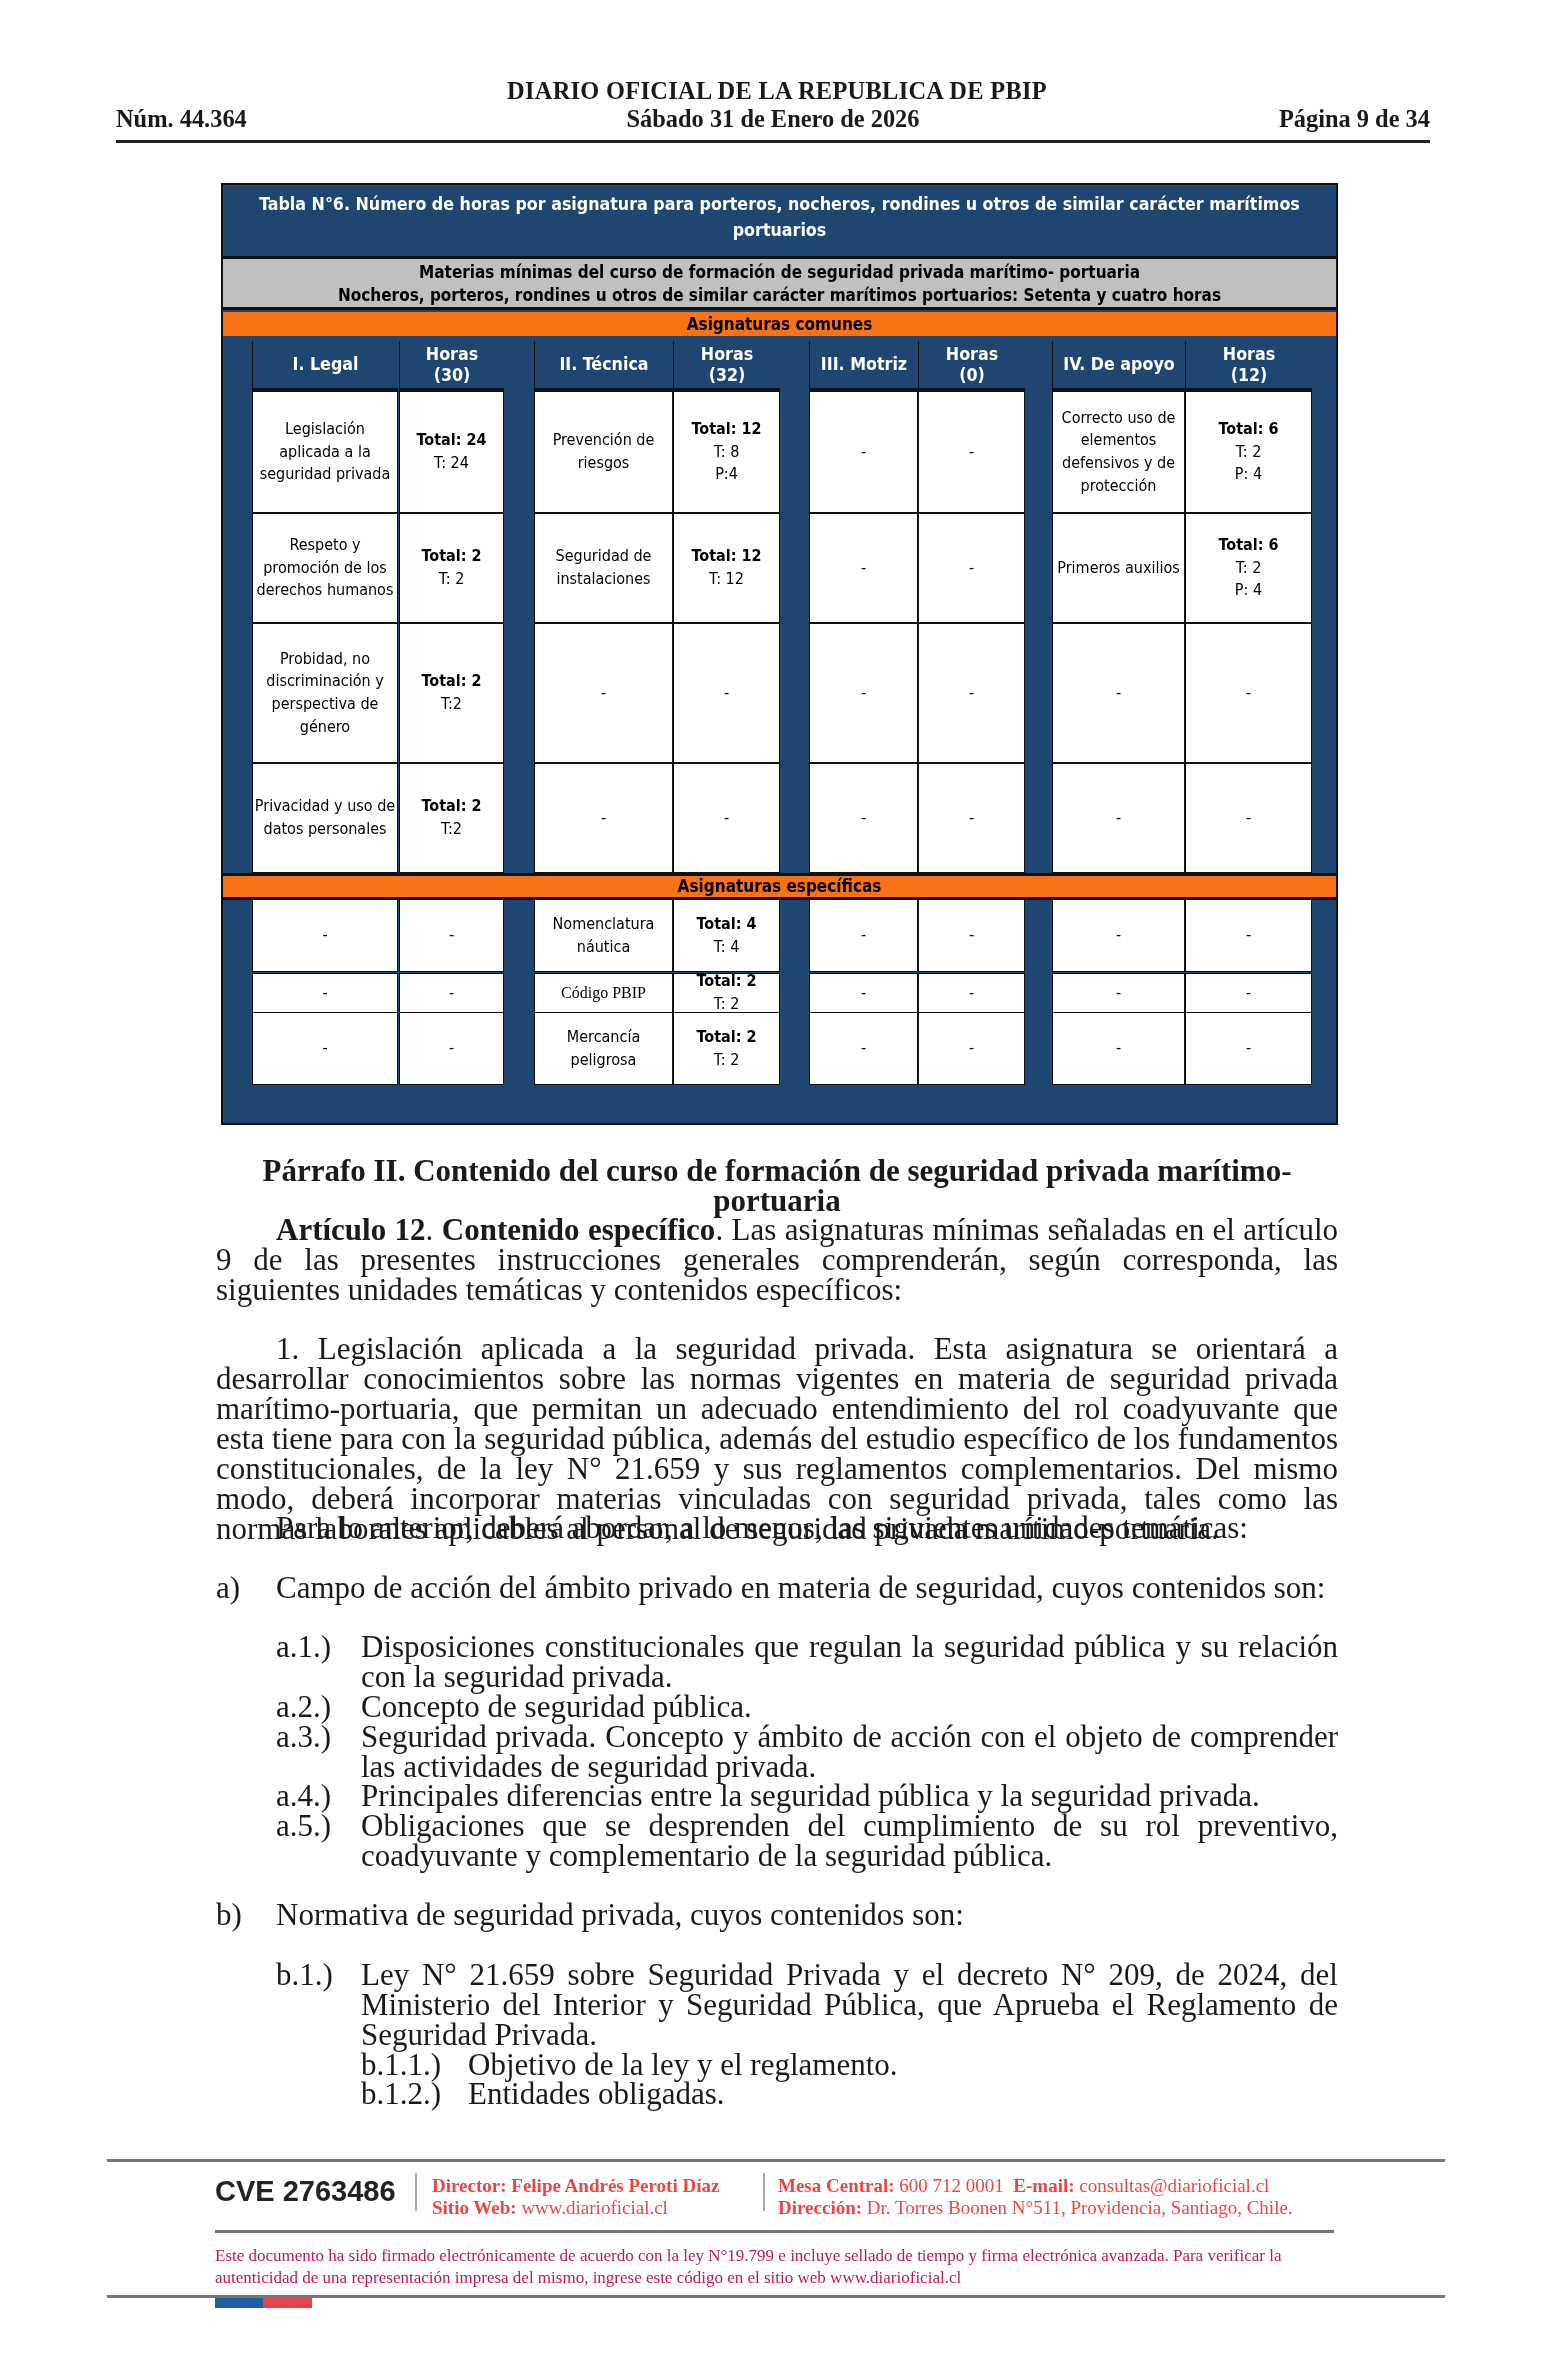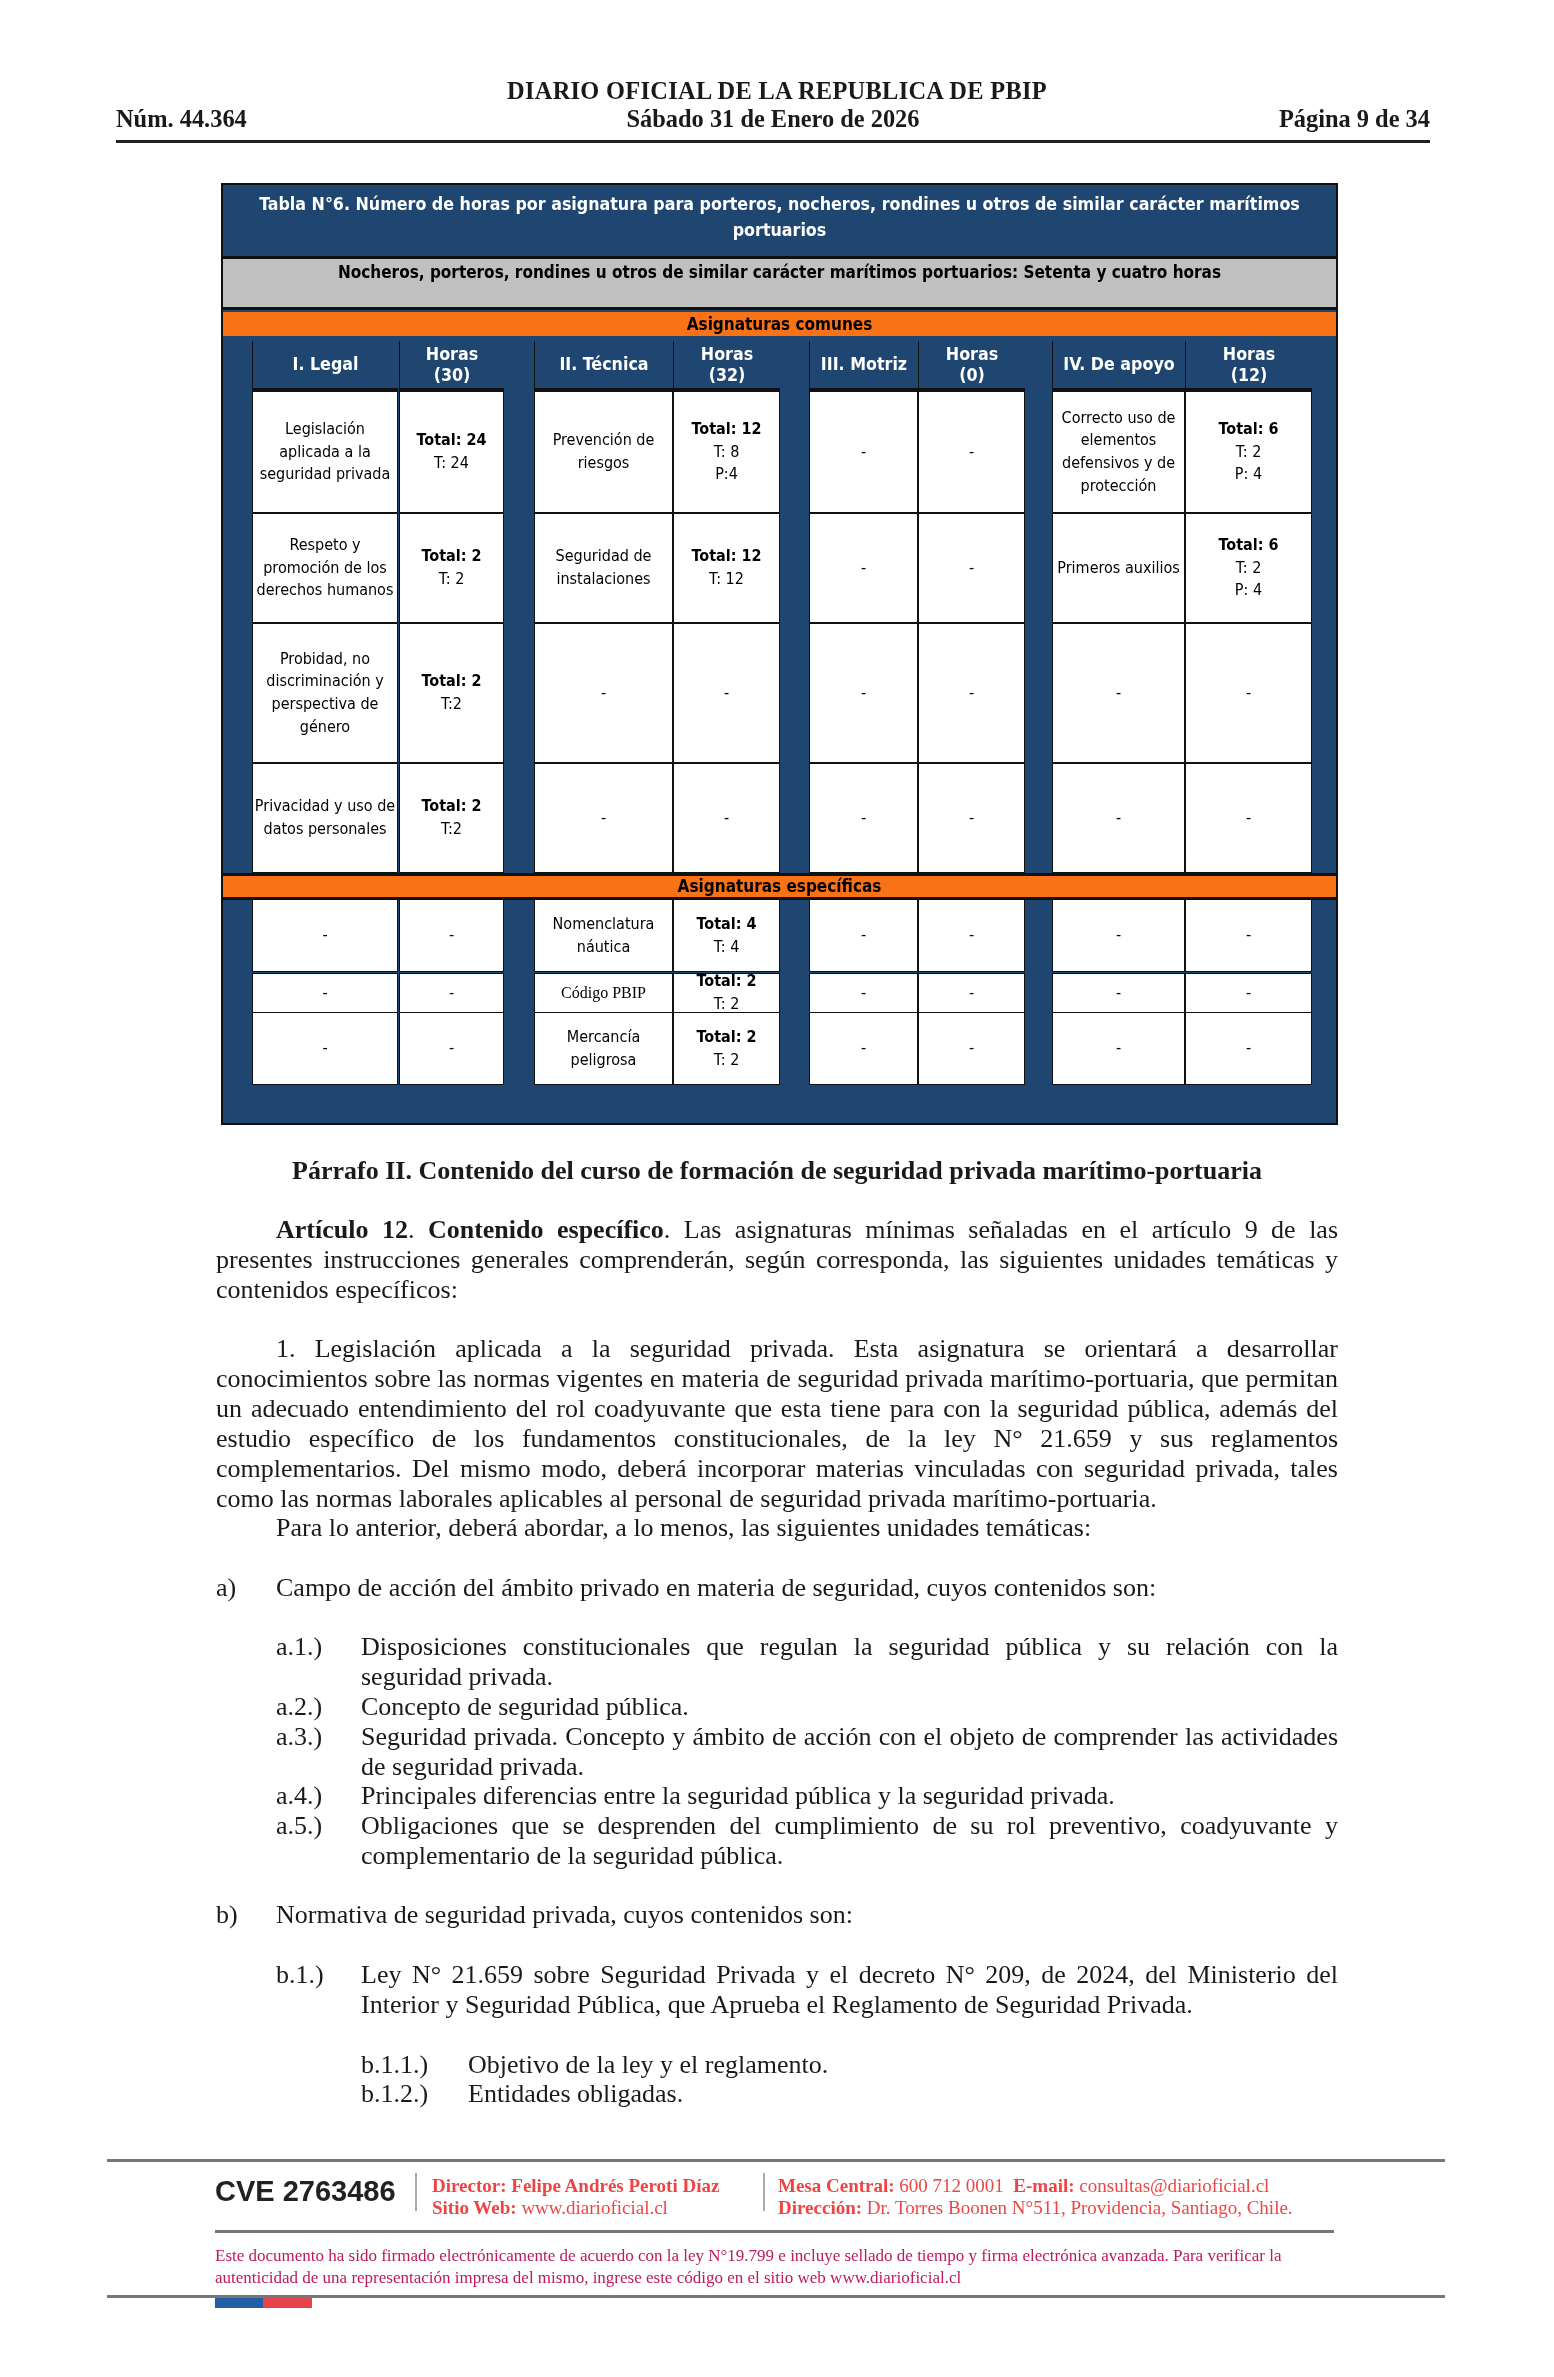--- a/index.html
+++ b/index.html
@@ -36,21 +36,21 @@
              color:#fff; font-weight:bold; font-size:17.7px; text-align:center;
              display:flex; align-items:center; justify-content:center; line-height:21px;
              border-bottom:3.7px solid #111; box-sizing:border-box; border-left:1.8px solid #111;}
   .cell { position:absolute; background:#fff; border:1.8px solid #111; box-sizing:border-box;
           display:flex; align-items:center; justify-content:center; text-align:center;
           font-size:16px; line-height:22.6px; color:#000; }
   .cell .b { font-weight:bold; display:block; }
   .cell span { display:block; }
 
   
-  .txt { position:absolute; font-size:26px; line-height:30px; color:#1a1a1a; }
+  .txt { position:absolute; font-size:31px; line-height:30px; color:#1a1a1a; }
   .center { text-align:center; }
   .bold { font-weight:bold; }
   .just { text-align:justify; text-align-last:left; }
 
   
   .f-rule1 { position:absolute; top:2159px; left:107px; width:1338px; height:3px; background:#777; }
   .f-cve { position:absolute; top:2175px; left:215px; font-family:"Liberation Sans", sans-serif;
            font-weight:bold; font-size:29px; color:#222; }
   .f-sep { position:absolute; top:2173px; width:1.8px; height:38px; background:#aaa; }
   .f-col { position:absolute; top:2175px; font-size:19px; line-height:22px; color:#ef4444; }
@@ -69,20 +69,21 @@
     <span class="hdr-num">Núm. 44.364</span>
     <span class="hdr-date">Sábado 31 de Enero de 2026</span>
     <span class="hdr-page">Página 9 de 34</span>
   </div>
   <div class="hdr-rule"></div>
 </div>
 
 <div class="tbl" id="tbl">
   <div class="t-title">Tabla N°6. Número de horas por asignatura para porteros, nocheros, rondines u otros de similar carácter  marítimos portuarios</div>
   <div class="t-sub">
+    <div>Materias mínimas del curso de formación de seguridad privada marítimo- portuaria</div>
     <div>Nocheros, porteros, rondines u otros de similar carácter marítimos portuarios: Setenta y cuatro horas</div>
   </div>
   <div class="t-band common">Asignaturas comunes</div>
   <div class="t-band specific">Asignaturas específicas</div>
 <div class="col-hdr" style="left: 29px; top: 156px; width: 146px; height: 50px;">
       <span>I. Legal</span>
     </div>
     <div class="col-hdr" style="left: 176px; top: 156px; width: 105px; height: 50px;">
       <div>
         <span style="display: block;">Horas</span>

